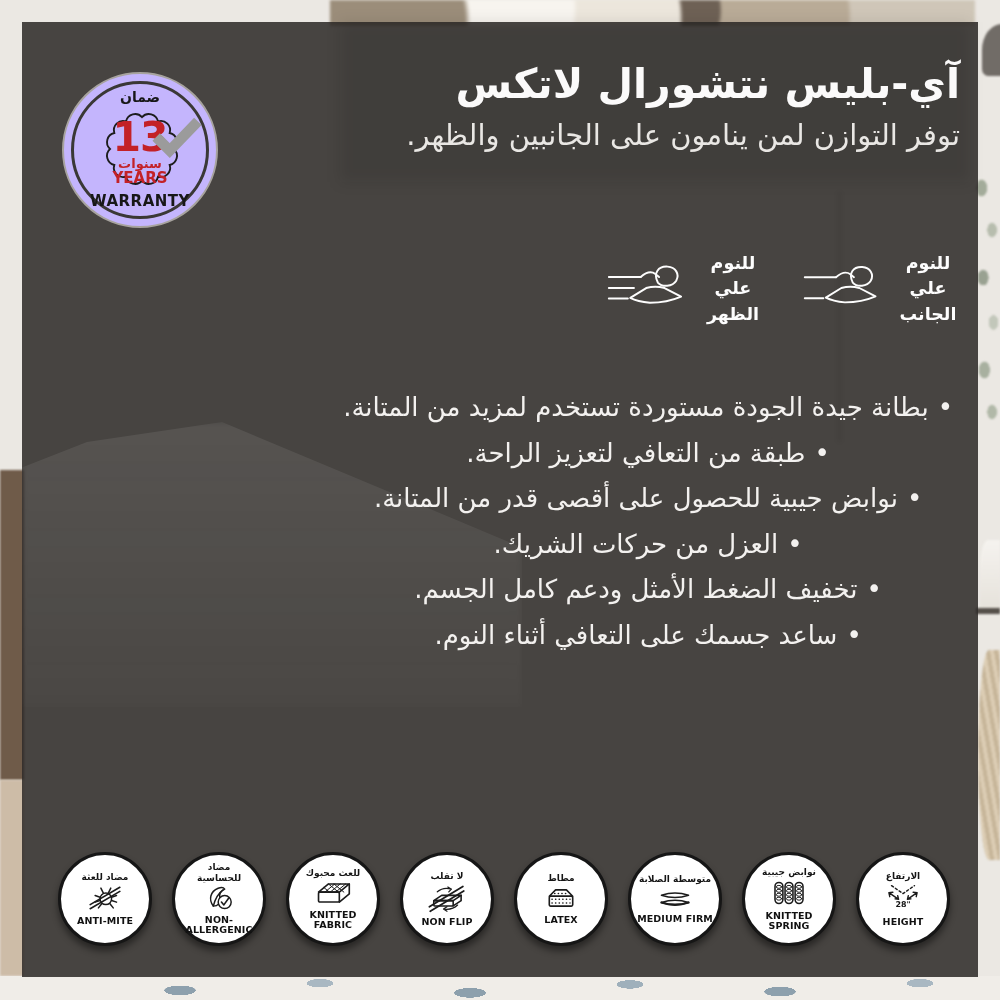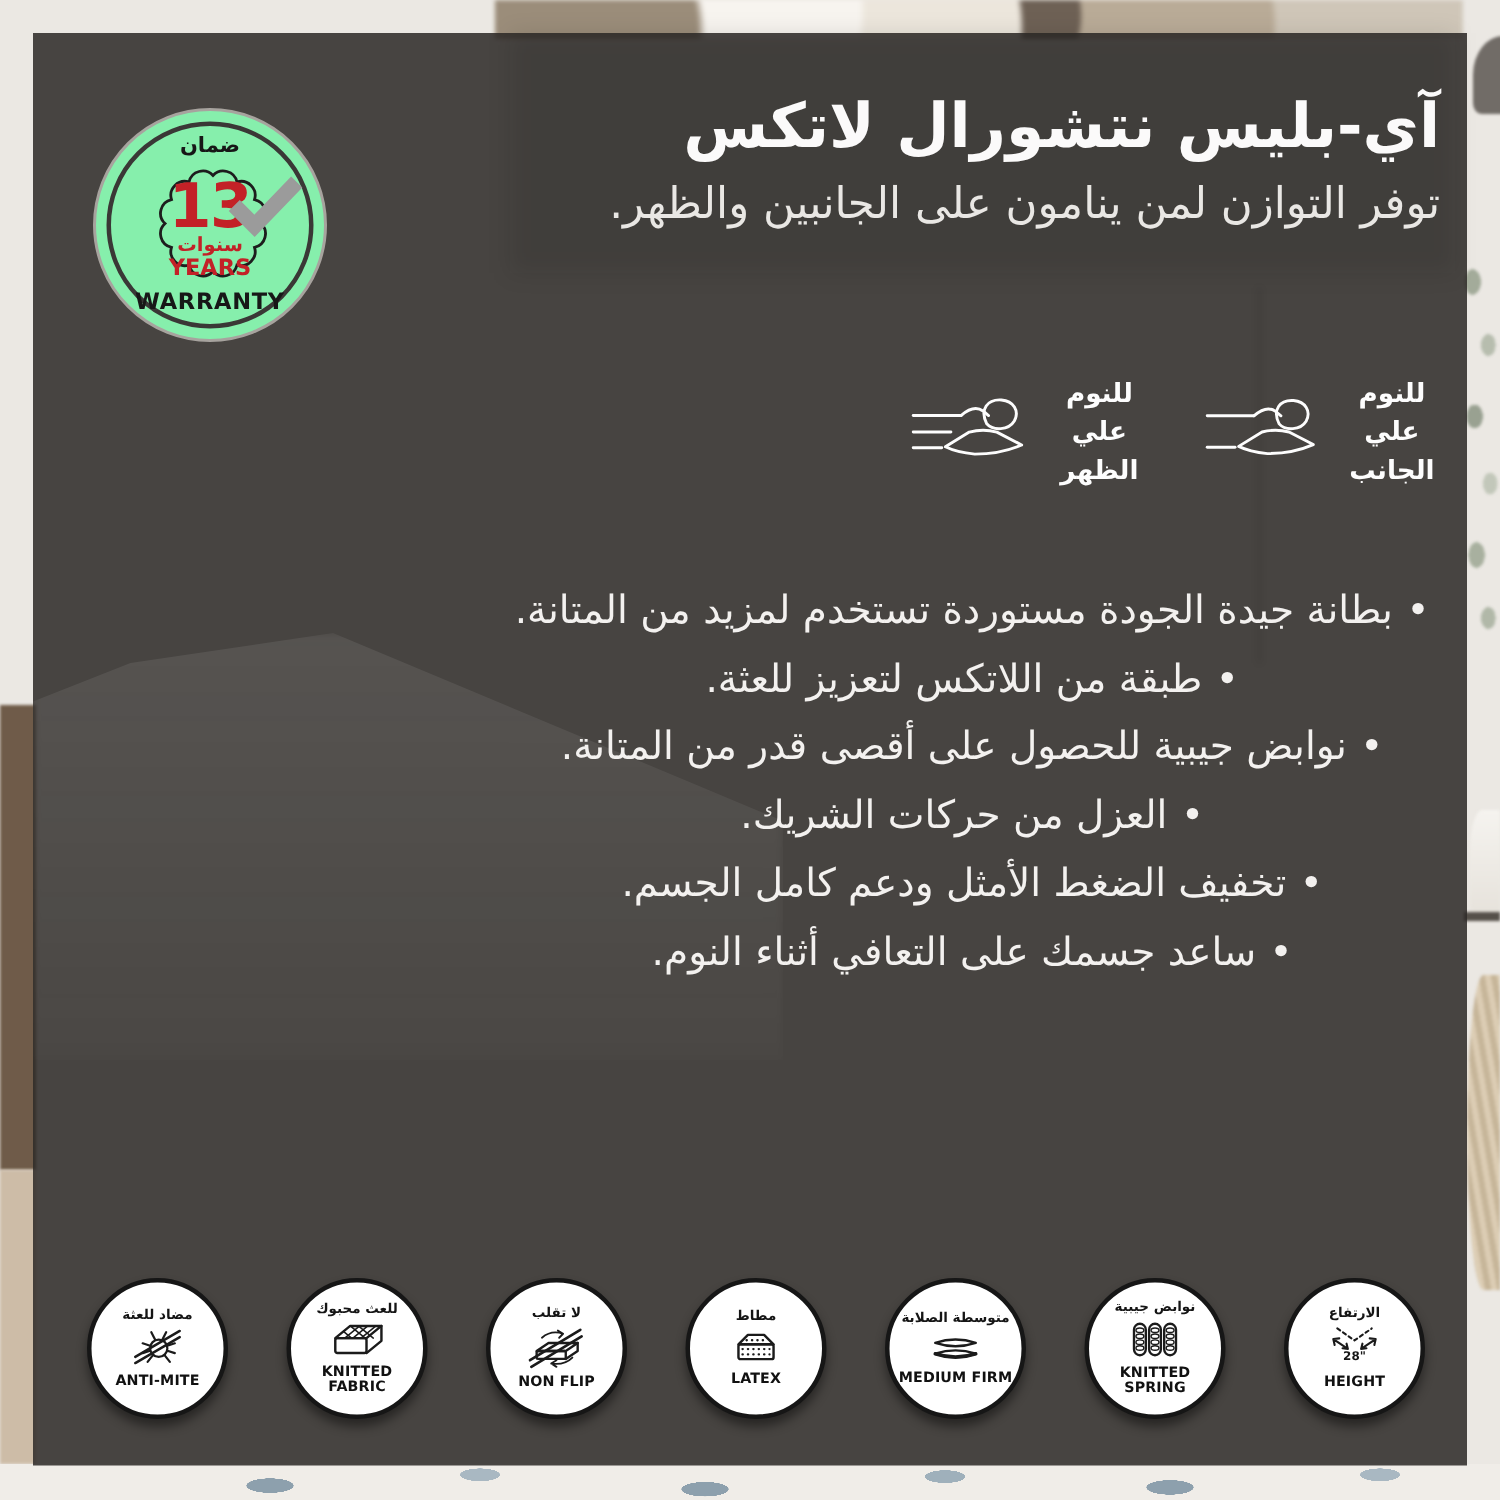--- a/index.html
+++ b/index.html
@@ -43,21 +43,21 @@
 
   
   .overlay{left:22px;top:22px;width:956px;height:955px;background:rgba(44,41,39,0.86);}
   .sil-art{left:318px;top:0;width:630px;height:160px;background:rgba(10,8,6,0.10);filter:blur(7px);}
   .sil-bed{left:0;top:400px;width:500px;height:285px;filter:blur(3px);
     background:linear-gradient(rgba(255,255,255,0.085),rgba(255,255,255,0.02));
     clip-path:polygon(13% 7%, 40% 0%, 100% 44%, 100% 100%, 0 100%, 0 16%);}
   .sil-edge{left:816px;top:170px;width:3px;height:250px;background:rgba(0,0,0,0.07);filter:blur(2px);}
 
   
-  .warranty{left:62px;top:72px;width:156px;height:156px;background:#86efac;border:2px solid #a7a39e;
+  .warranty{left:62px;top:72px;width:156px;height:156px;background:#c4b5fd;border:2px solid #a7a39e;
     border-radius:50%;box-sizing:border-box;}
   .w-ring{position:absolute;inset:7px;border:3px solid #3a3836;border-radius:50%;}
   .w-text{position:absolute;left:0;width:100%;text-align:center;color:#171717;}
   .w-daman{top:15px;font-size:14px;font-weight:700;}
   .w-scallop{position:absolute;left:39px;top:36px;width:78px;height:78px;}
   .w-15{top:43px;font-size:41px;font-weight:800;color:#c32127;letter-spacing:-1px;line-height:1;}
   .w-sanawat{top:83px;font-size:13px;font-weight:700;color:#c32127;line-height:1;}
   .w-years{top:97px;font-size:15px;font-weight:800;color:#c32127;line-height:1;}
   .w-warranty{top:118px;font-size:15px;font-weight:800;letter-spacing:0.5px;}
   .w-check{position:absolute;left:88px;top:42px;width:50px;height:44px;}
@@ -159,21 +159,21 @@
       </svg>
       <div class="sleep-label">
         <div>للنوم</div>
         <div>علي الجانب</div>
       </div>
     </div>
   </div>
 
   <ul class="abs features">
     <li><span class="bullet">•</span><span>بطانة جيدة الجودة مستوردة تستخدم لمزيد من المتانة.</span></li>
-    <li><span class="bullet">•</span><span>طبقة من اللاتكس لتعزيز للعثة.</span></li>
+    <li><span class="bullet">•</span><span>طبقة من التعافي لتعزيز الراحة.</span></li>
     <li><span class="bullet">•</span><span>نوابض جيبية للحصول على أقصى قدر من المتانة.</span></li>
     <li><span class="bullet">•</span><span>العزل من حركات الشريك.</span></li>
     <li><span class="bullet">•</span><span>تخفيف الضغط الأمثل ودعم كامل الجسم.</span></li>
     <li><span class="bullet">•</span><span>ساعد جسمك على التعافي أثناء النوم.</span></li>
   </ul>
 
   <div class="abs badges">
 
     <div class="badge">
       <div class="b-ar">مضاد للعثة</div>
@@ -186,20 +186,32 @@
           <path d="M16 24 L12 29"></path>
         <path d="M28 16 L34 14"></path>
           <path d="M28 20 L34 22"></path>
           <path d="M26 24 L30 29"></path>
         <path d="M2 30 L38 9" stroke-width="2"></path>
           <path d="M2 25 L38 4" stroke-width="2"></path>
       </svg>
       <div class="b-en">ANTI-MITE</div>
     </div>
 
+    <div class="badge">
+      <div class="b-ar">مضاد
+للحساسية</div>
+      <svg class="b-icon ico" width="32" height="26" viewBox="0 0 36 32">
+        <path d="M11 26 C5 18 7 8 17 4 C21 2.5 24 3.5 25 5 C19 8 18 12 19 16 C20 22 17 26 11 26 Z"></path>
+        <path d="M11 26 C13 18 16 11 23 6"></path>
+        <circle cx="25" cy="21" r="8" fill="#fff"></circle>
+        <path d="M21 21 L24 24.5 L30 16" stroke-width="2"></path>
+      </svg>
+      <div class="b-en">NON-
+ALLERGENIC</div>
+    </div>
 
     <div class="badge">
       <div class="b-ar">للعث محبوك</div>
       <svg class="b-icon ico" width="38" height="26" viewBox="0 0 42 28">
         <path d="M5 13 L16 4 L39 4 L28 13 Z"></path>
         <path d="M12 13 L23 4 M18 13 L29 4 M24 13 L35 4" stroke-width="1.1"></path>
         <path d="M16 4 L27 13 M22 4 L33 13 M11 8 L17 13" stroke-width="1.1"></path>
         <rect x="5" y="13" width="23" height="11" rx="1.5"></rect>
         <path d="M28 24 L39 15 L39 4"></path>
       </svg>

